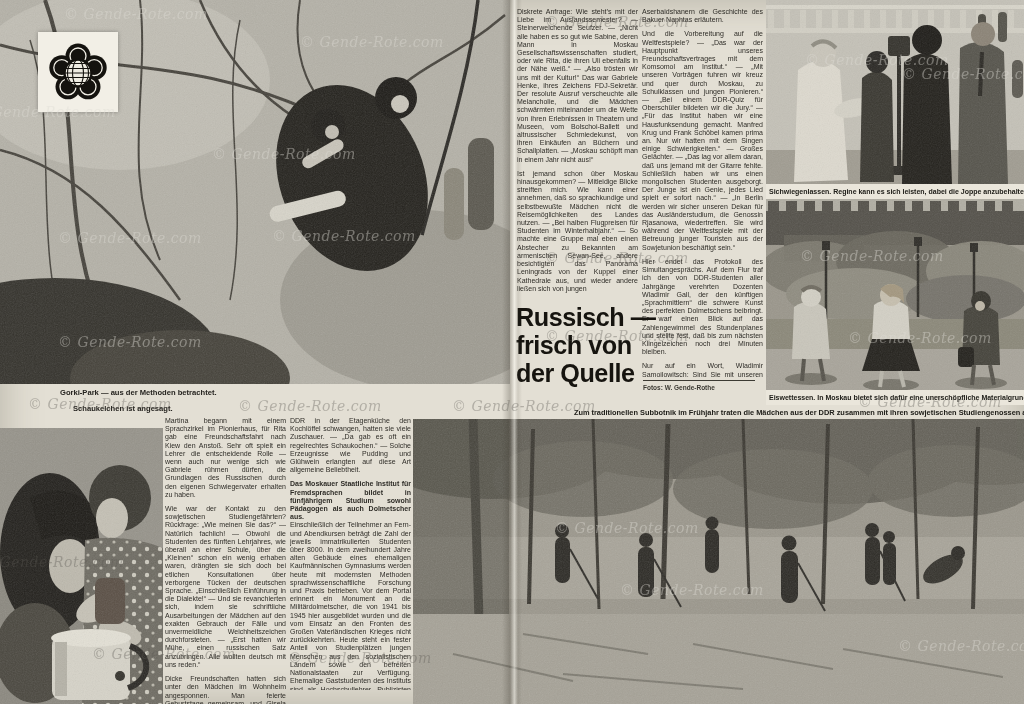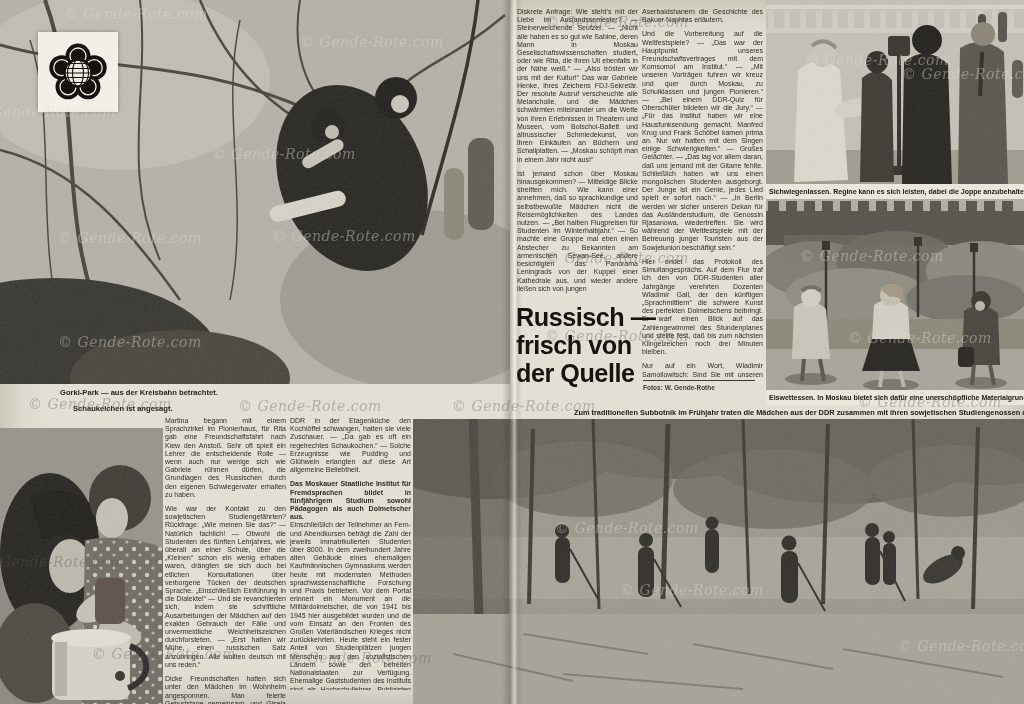--- a/index.html
+++ b/index.html
@@ -114,21 +114,21 @@
           <g fill="none" stroke="#14120e" stroke-width="1.1">
             <ellipse rx="5.5" ry="13.5"></ellipse>
             <ellipse rx="10.5" ry="13.5"></ellipse>
             <path d="M-12.8,-4.5 H12.8 M-13.5,0 H13.5 M-12.8,4.5 H12.8 M-9.5,-9.5 H9.5 M-9.5,9.5 H9.5"></path>
           </g>
         </g>
       </svg>
     </div>
   </div>
 
-  <div class="cap" style="left:60px;top:388px;">Gorki-Park — aus der Kreisbahn betrachtet.</div>
+  <div class="cap" style="left:60px;top:388px;">Gorki-Park — aus der Methoden betrachtet.</div>
   <div class="cap" style="left:73px;top:404px;">Schaukelchen ist angesagt.</div>
 
   <div class="photo" style="left:0;top:428px;width:163px;height:276px;">
     <svg width="163" height="276" viewBox="0 0 163 276" xmlns="http://www.w3.org/2000/svg">
       <defs>
         <pattern id="dots" width="13" height="13" patternUnits="userSpaceOnUse">
           <rect width="13" height="13" fill="#6e6b62"></rect>
           <circle cx="4" cy="4" r="2.2" fill="#cfccc0"></circle>
           <circle cx="10" cy="10" r="1.6" fill="#b9b6aa"></circle>
         </pattern>

